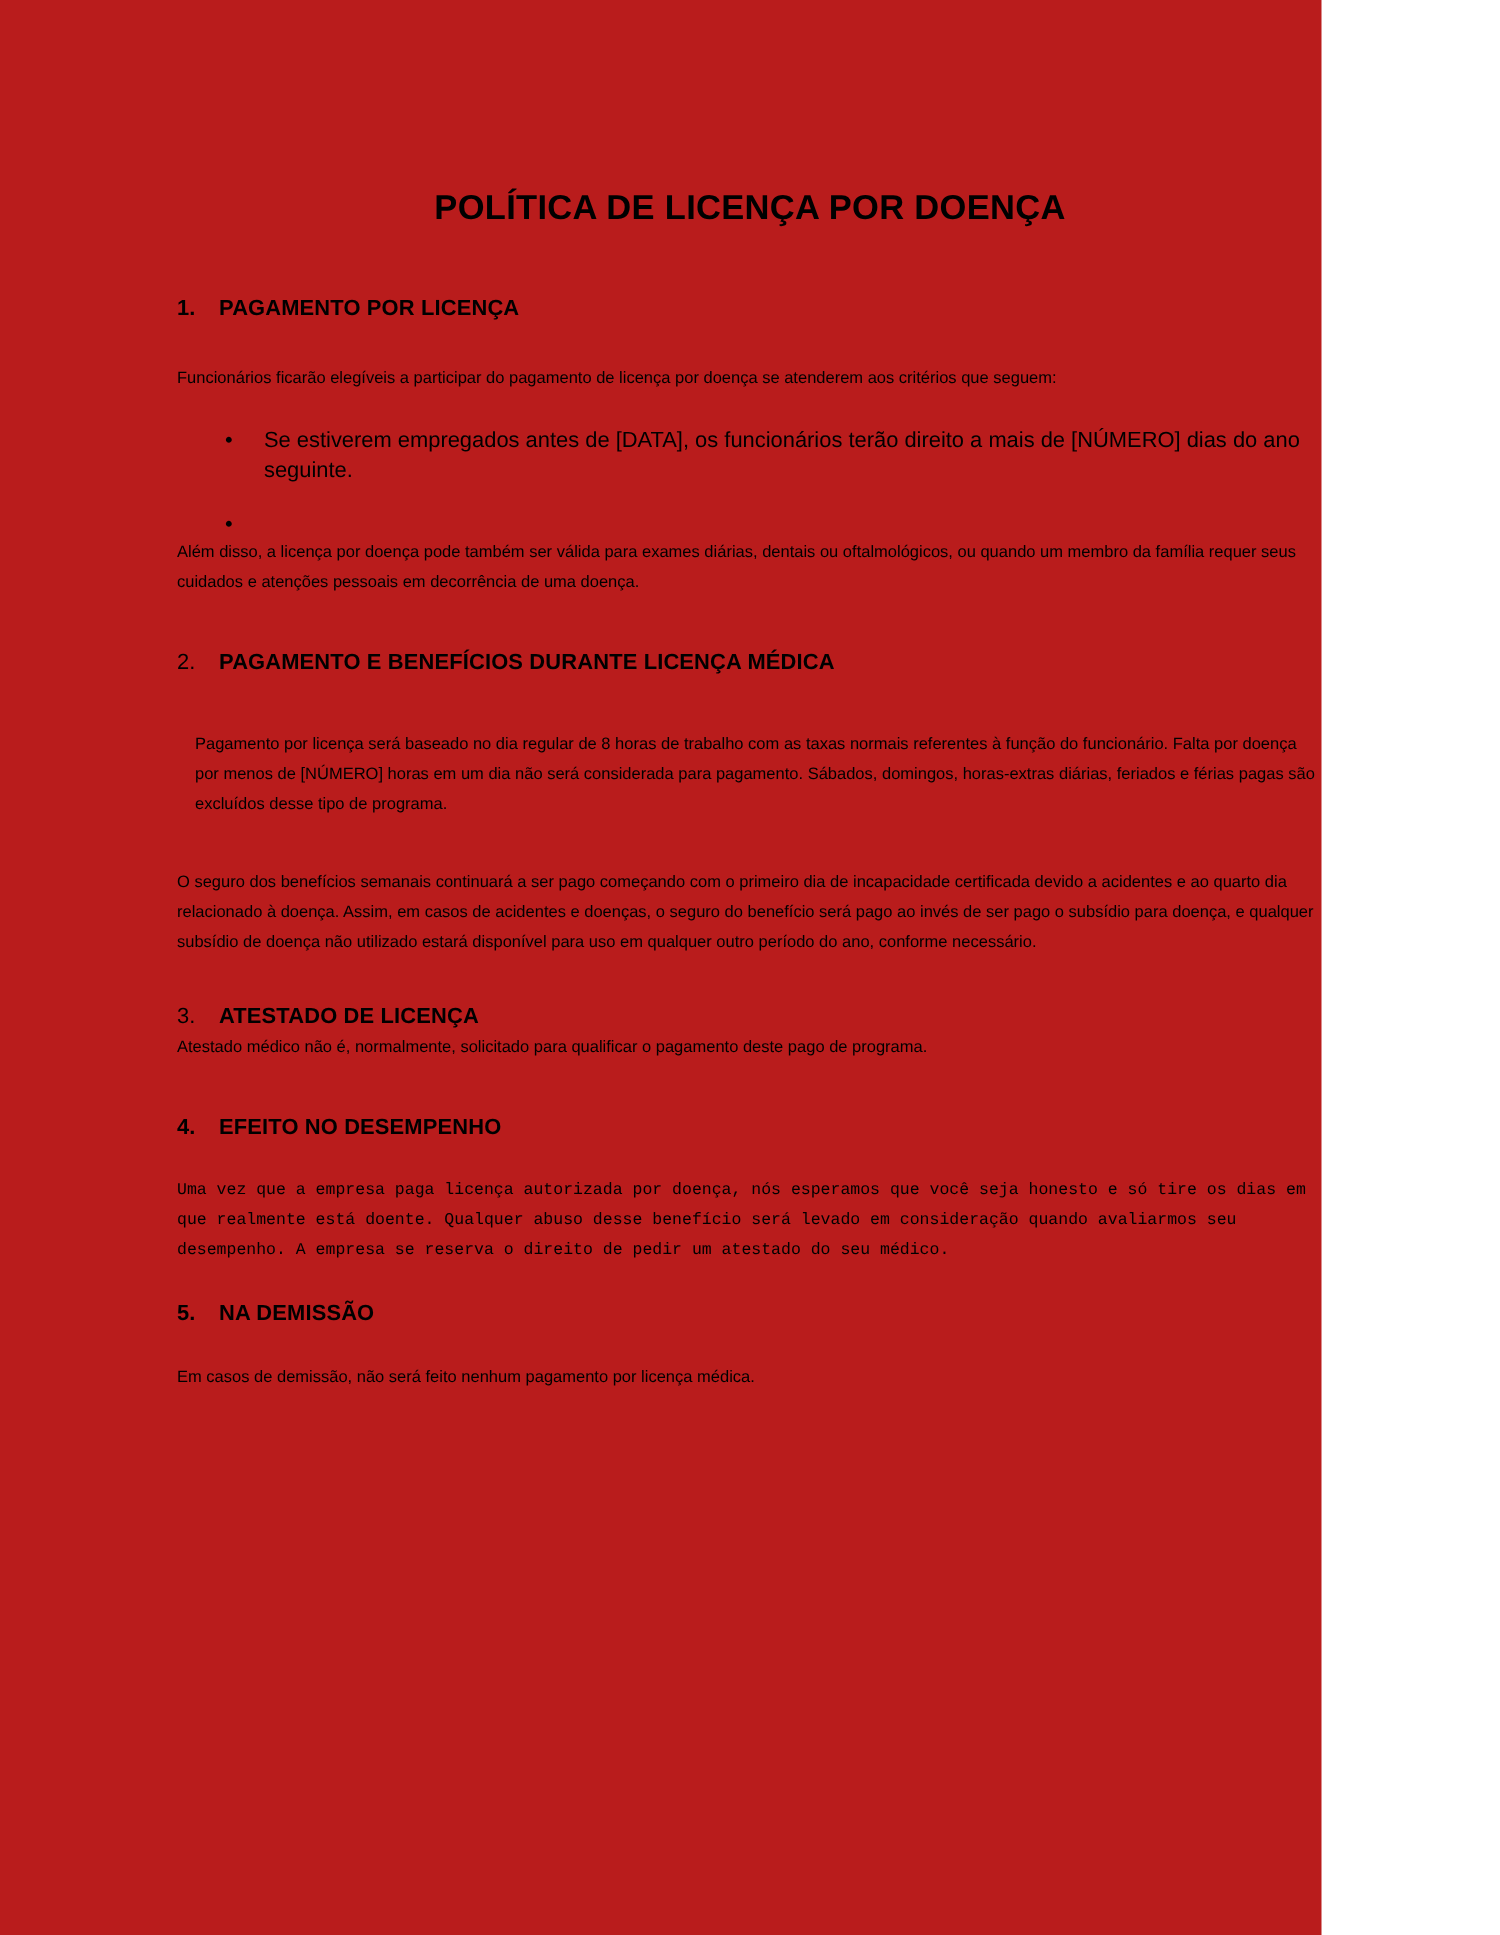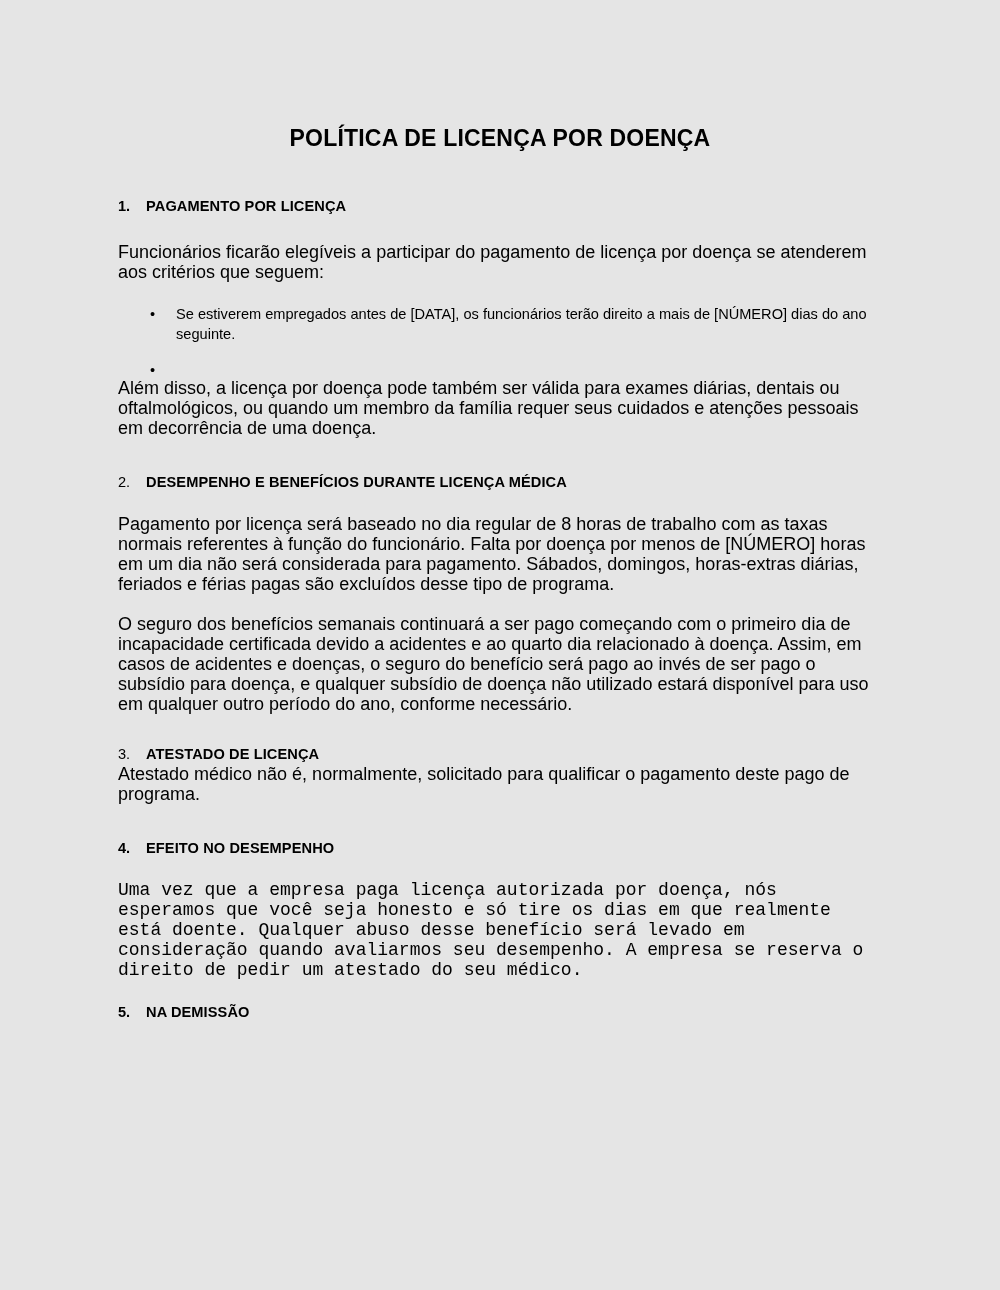--- a/index.html
+++ b/index.html
@@ -10,23 +10,23 @@
   body {
     width: 1000px;
     height: 1290px;
     font-family: "Liberation Sans", sans-serif;
     color: #000000;
     -webkit-font-smoothing: antialiased;
   }
 
   .page {
     position: relative;
-    width: 1000px;
+    width: 881px;
     height: 1290px;
-    background: #e5e5e5;
+    background: #b91c1c;
     box-sizing: border-box;
   }
 
   
   .doc-title {
     position: absolute;
     top: 110px;
     left: 0;
     width: 1000px;
     text-align: center;
@@ -59,21 +59,21 @@
   .section-heading .num.regular {
     font-weight: normal;
   }
   .section-heading .htext {
     font-weight: bold;
     letter-spacing: 0.1px;
   }
 
   
   .para {
-    font-size: 18px;
+    font-size: 11px;
     line-height: 20px;
     text-align: left;
     width: 762px;
   }
   .para.narrow { width: 752px; }
 
   
   .bullets {
     margin: 0;
     padding: 0;
@@ -134,26 +134,26 @@
     </ul>
 
     <div class="sp-18"></div>
 
     <p class="para" style="margin:0;">Além disso, a licença por doença pode também ser válida para exames diárias, dentais ou oftalmológicos, ou quando um membro da família requer seus cuidados e atenções pessoais em decorrência de uma doença.</p>
 
     <div class="sp-34"></div>
 
     <div class="section-heading">
       <span class="num regular">2.</span>
-      <span class="htext">DESEMPENHO E BENEFÍCIOS DURANTE LICENÇA MÉDICA</span>
+      <span class="htext">PAGAMENTO E BENEFÍCIOS DURANTE LICENÇA MÉDICA</span>
     </div>
 
     <div class="sp-22"></div>
 
-    <p class="para narrow" style="margin:0;">Pagamento por licença será baseado no dia regular de 8 horas de trabalho com as taxas normais referentes à função do funcionário. Falta por doença por menos de [NÚMERO] horas em um dia não será considerada para pagamento. Sábados, domingos, horas-extras diárias, feriados e férias pagas são excluídos desse tipo de programa.</p>
+    <p class="para narrow" style="margin:12px;">Pagamento por licença será baseado no dia regular de 8 horas de trabalho com as taxas normais referentes à função do funcionário. Falta por doença por menos de [NÚMERO] horas em um dia não será considerada para pagamento. Sábados, domingos, horas-extras diárias, feriados e férias pagas são excluídos desse tipo de programa.</p>
 
     <div class="sp-20"></div>
 
     <p class="para" style="margin:0;">O seguro dos benefícios semanais continuará a ser pago começando com o primeiro dia de incapacidade certificada devido a acidentes e ao quarto dia relacionado à doença. Assim, em casos de acidentes e doenças, o seguro do benefício será pago ao invés de ser pago o subsídio para doença, e qualquer subsídio de doença não utilizado estará disponível para uso em qualquer outro período do ano, conforme necessário.</p>
 
     <div class="sp-30"></div>
 
     <div class="section-heading">
       <span class="num regular">3.</span>
       <span class="htext">ATESTADO DE LICENÇA</span>
@@ -174,15 +174,16 @@
 
     <div class="sp-22"></div>
 
     <div class="section-heading">
       <span class="num">5.</span>
       <span class="htext">NA DEMISSÃO</span>
     </div>
 
     <div class="sp-22"></div>
 
+    <p class="para" style="margin:0;">Em casos de demissão, não será feito nenhum pagamento por licença médica.</p>
 
   </div>
 </div>
 
 </body></html>

